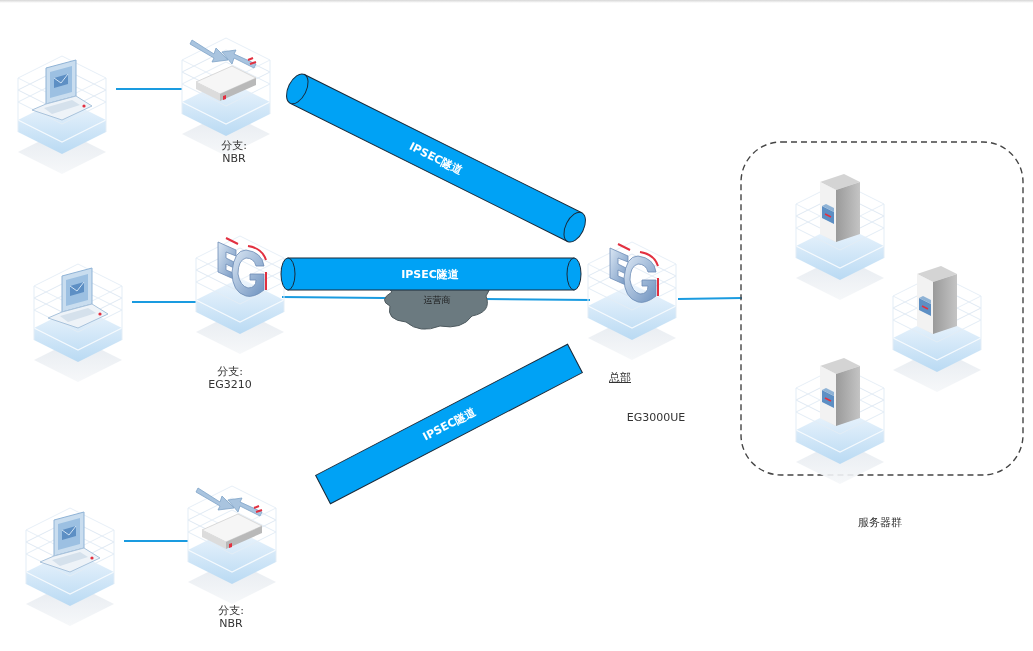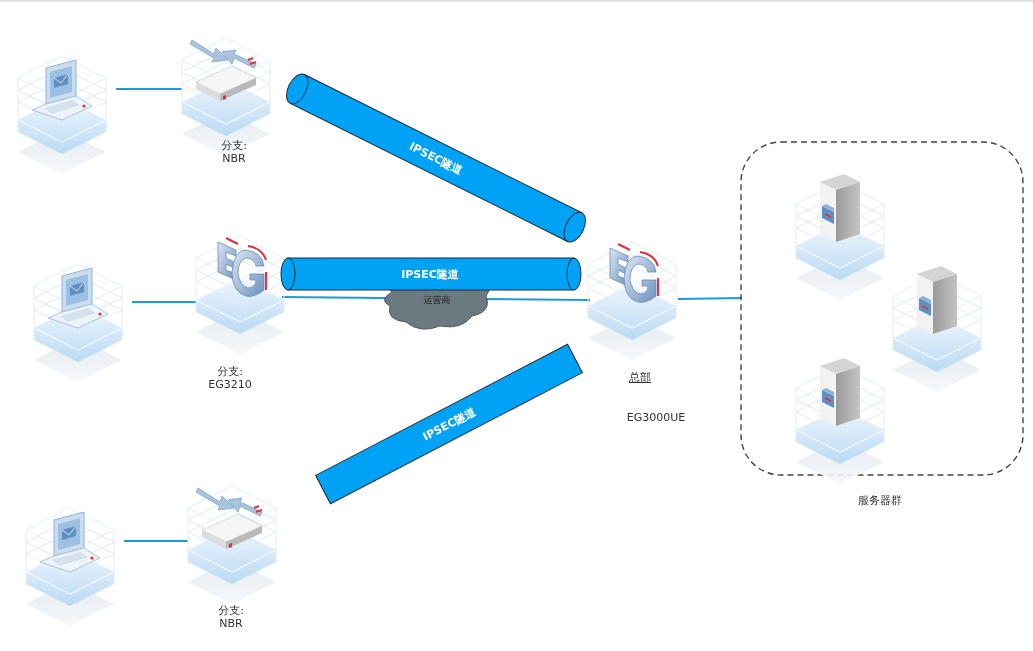--- a/index.html
+++ b/index.html
@@ -150,15 +150,15 @@
   <span>NBR</span>
 </div>
 <div class="label" style="left:196px; top:365px; width:68px;">
   <span>分支:</span>
   <span>EG3210</span>
 </div>
 <div class="label" style="left:203px; top:604px; width:56px;">
   <span>分支:</span>
   <span>NBR</span>
 </div>
-<div class="label" style="left:610px; top:371px; width:60px;text-decoration:underline;">总部</div>
+<div class="label" style="left:590px; top:371px; width:60px;text-decoration:underline;">总部</div>
 <div class="label" style="left:616px; top:411px; width:80px;">EG3000UE</div>
-<div class="label" style="left:840px; top:494px; width:80px;text-align:center;">服务器群</div>
+<div class="label" style="left:840px; top:516px; width:80px;text-align:center;">服务器群</div>
 
 </body></html>

